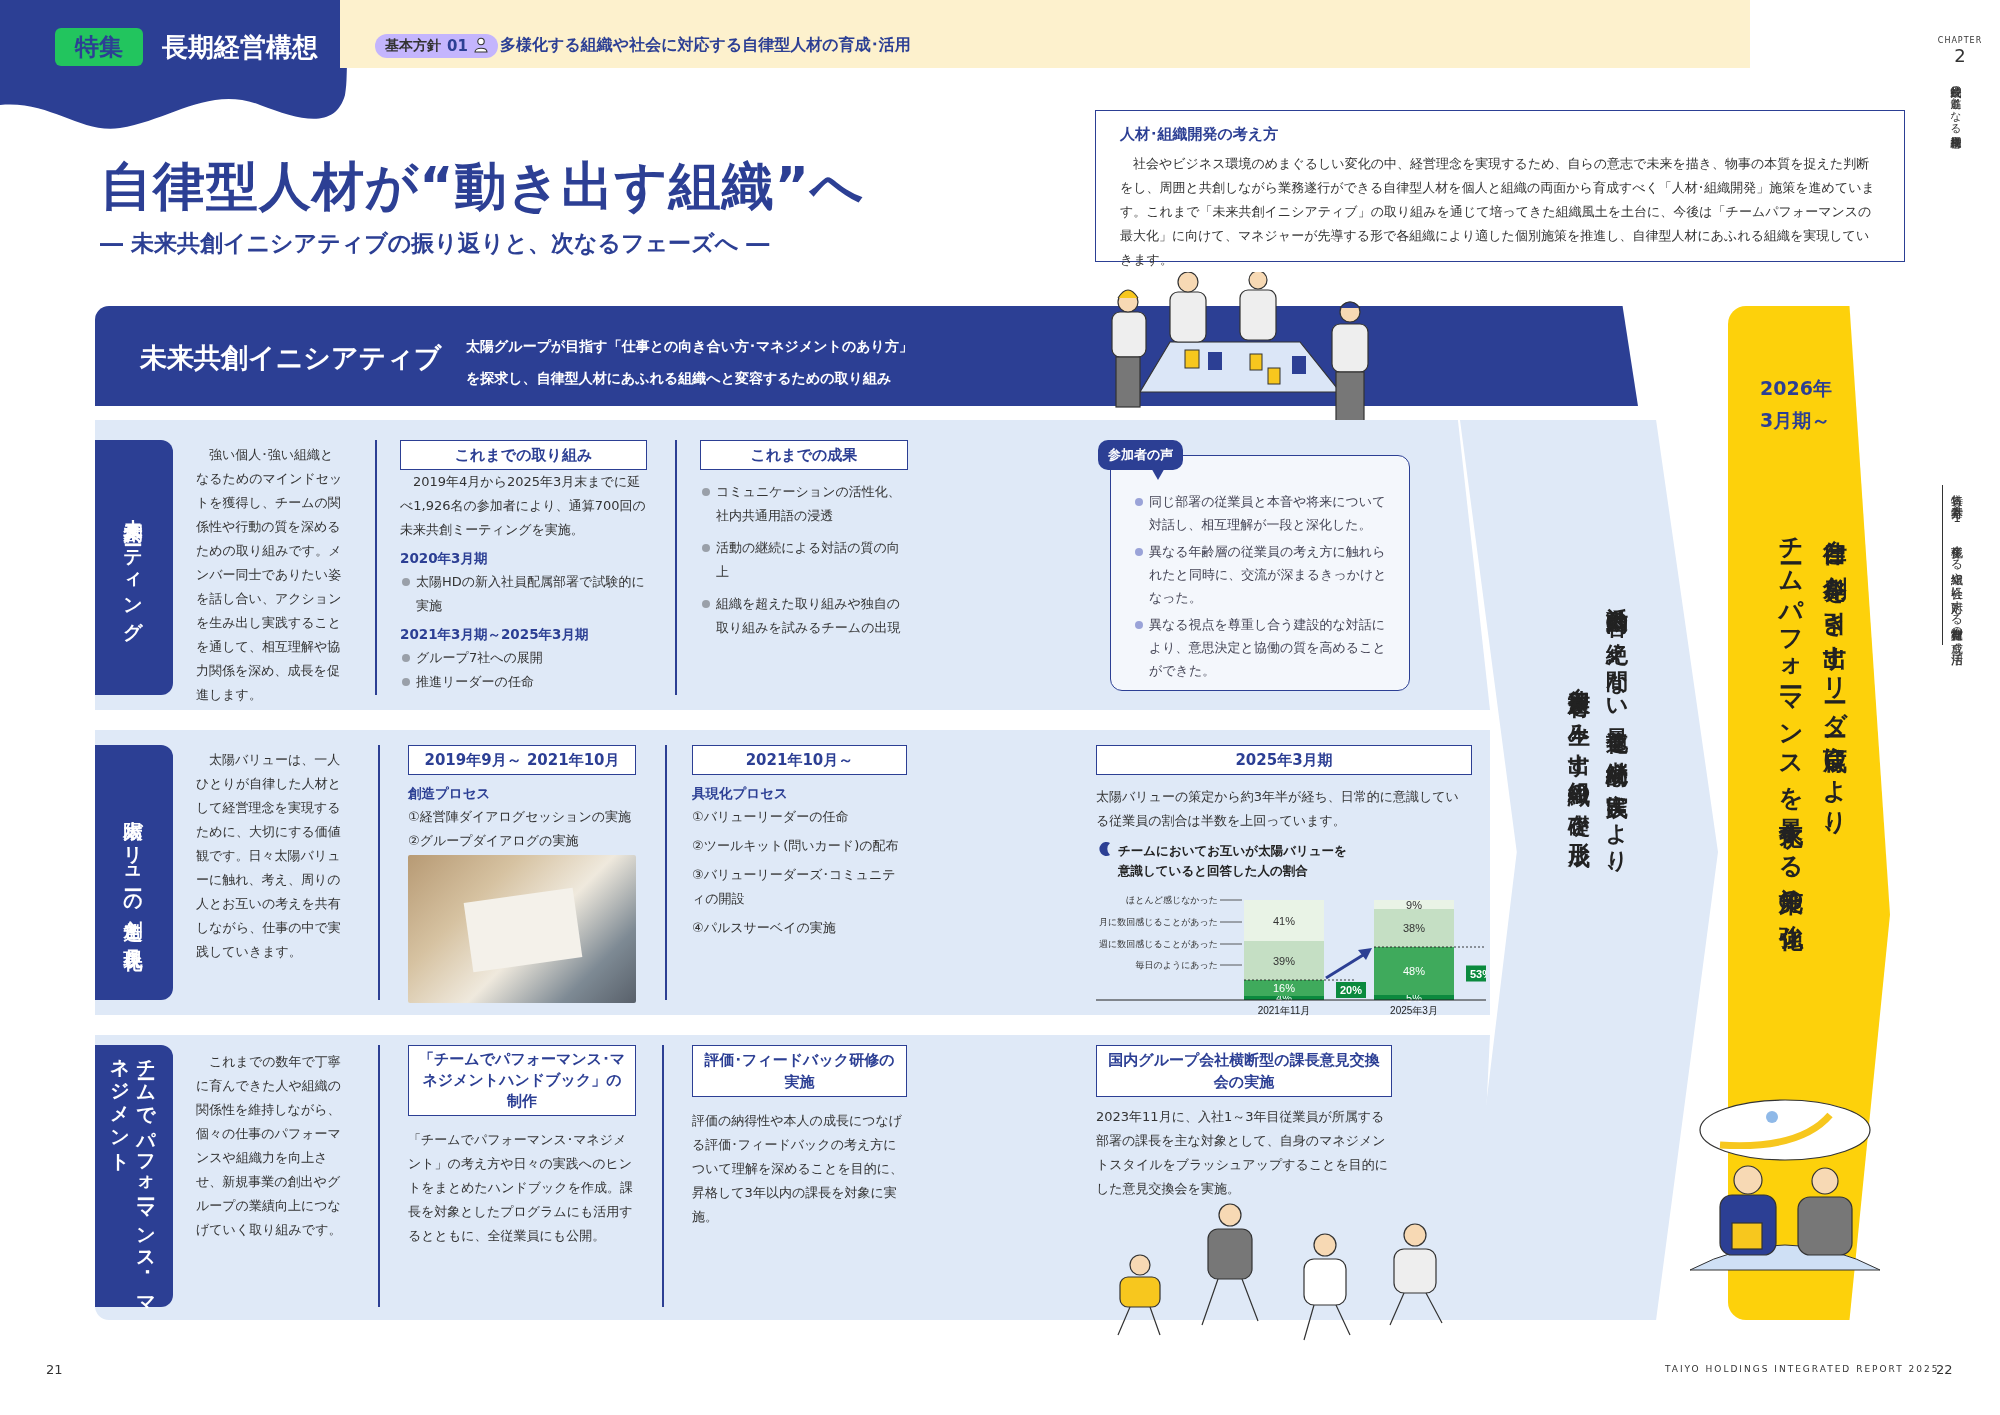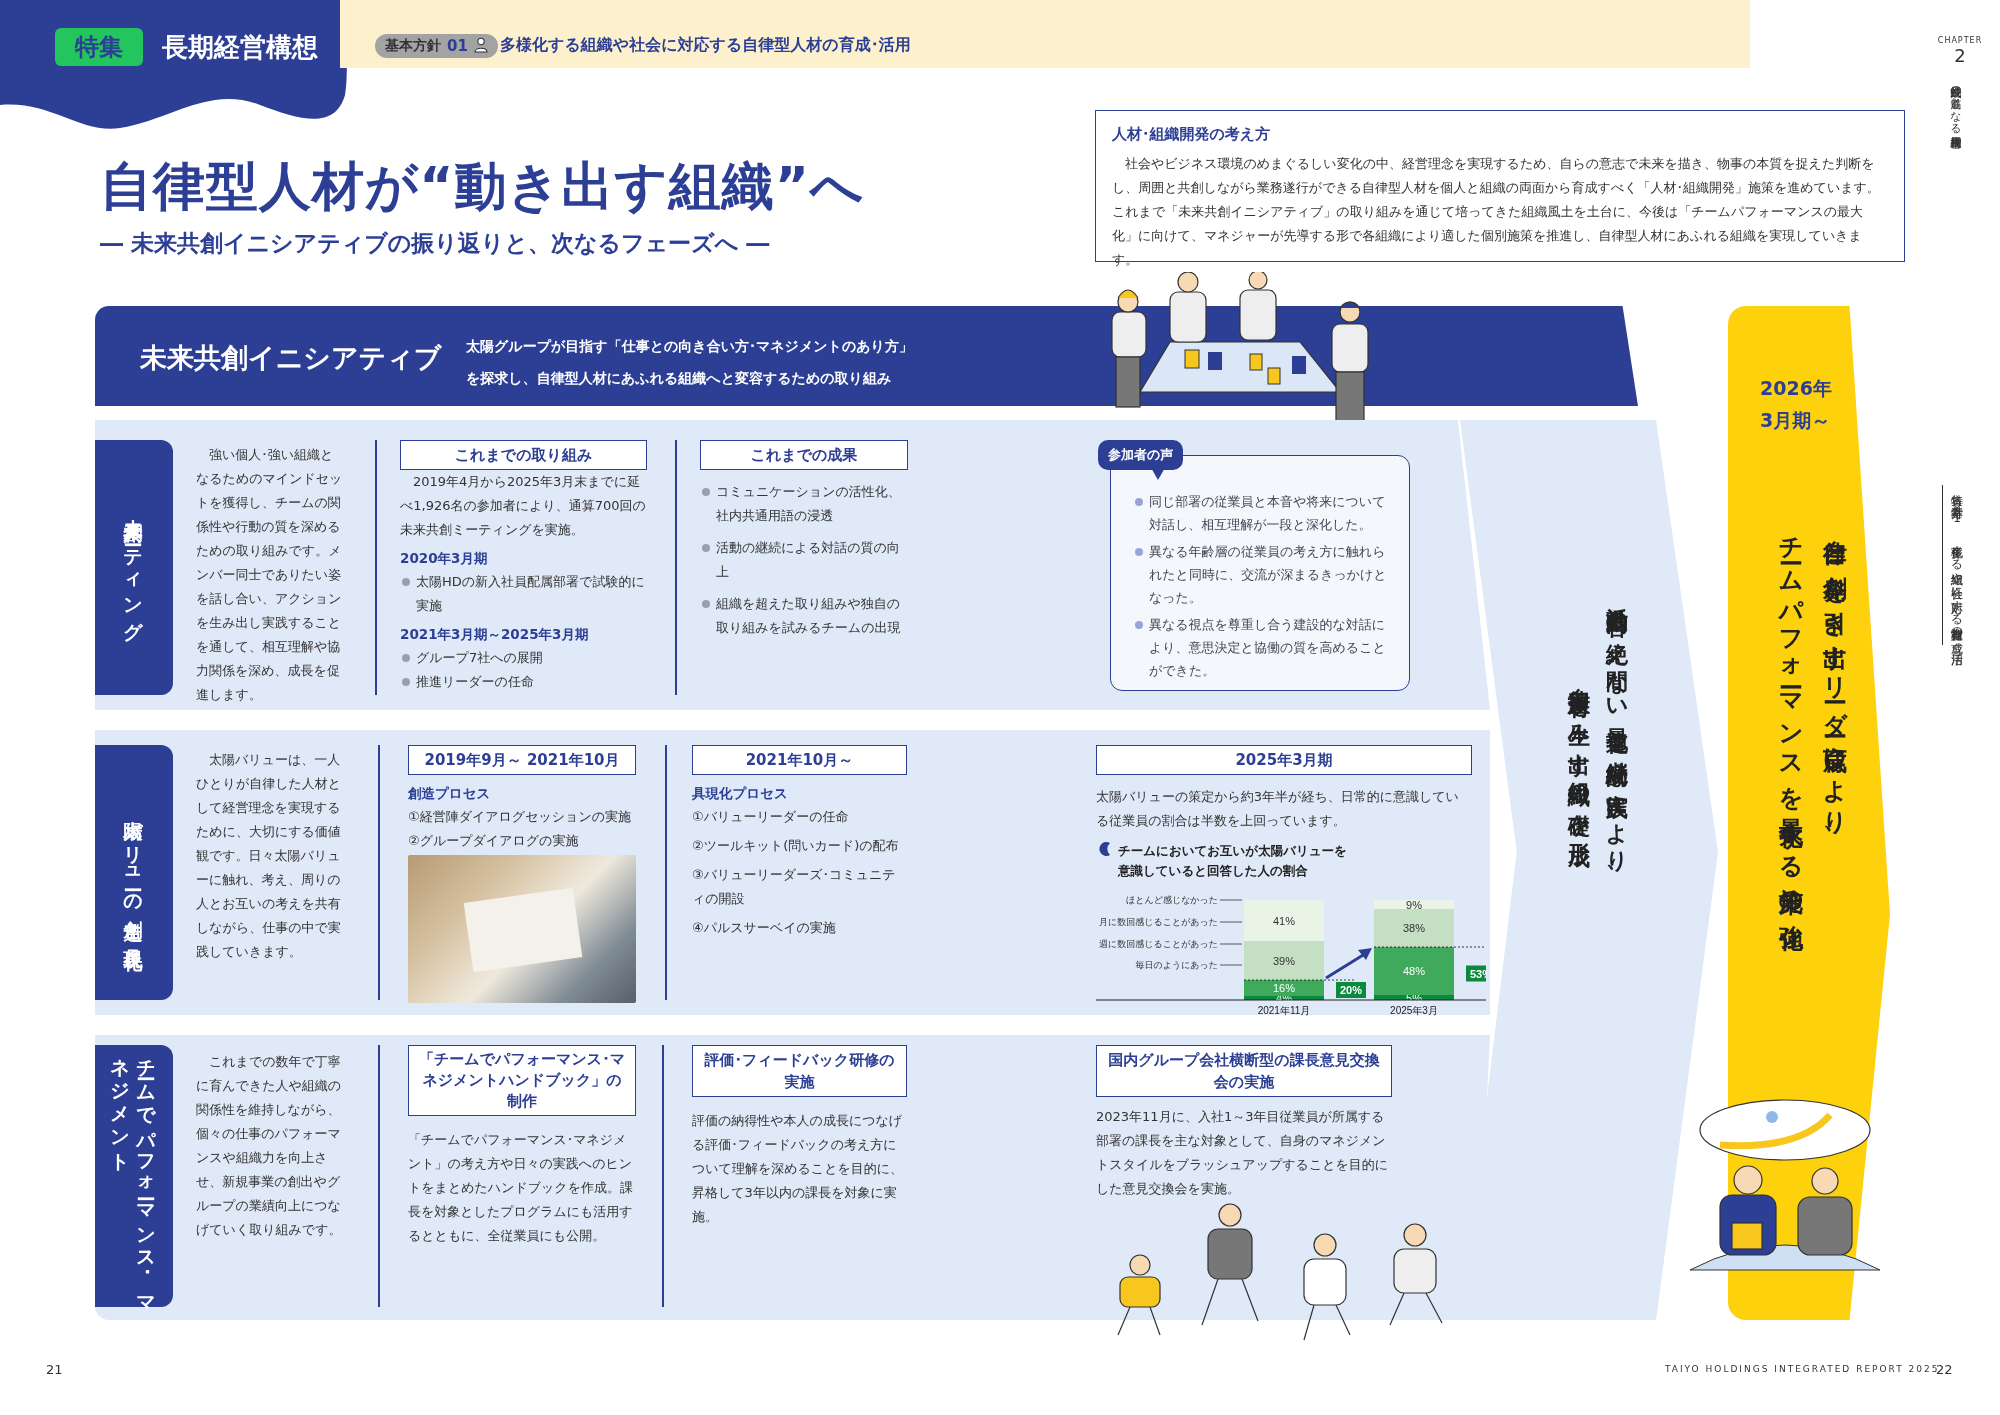--- a/index.html
+++ b/index.html
@@ -2,25 +2,25 @@
 <html><head>
 <meta charset="utf-8">
 <style>
 *{box-sizing:border-box;margin:0;padding:0}
 body{width:2000px;height:1415px;background:#fff;position:relative;overflow:hidden;font-family:"DejaVu Sans","Liberation Sans",sans-serif;color:#333}
 .abs{position:absolute}
 .wave{left:0;top:0}
 .tag-box{left:55px;top:28px;width:88px;height:38px;background:#22c55e;border-radius:6px;color:#2c3f94;font-weight:bold;font-size:24px;display:flex;align-items:center;justify-content:center}
 .tag-title{left:162px;top:30px;color:#fff;font-size:26px;font-weight:bold}
 .cream{left:340px;top:0;width:1410px;height:68px;background:#fdf1cd;z-index:0}
-.policy-pill{left:375px;top:34px;height:24px;padding:0 10px;background:#a3a3a3;border-radius:12px;font-size:14px;font-weight:bold;display:flex;align-items:center;gap:6px;color:#333}
+.policy-pill{left:375px;top:34px;height:24px;padding:0 10px;background:#c4b5fd;border-radius:12px;font-size:14px;font-weight:bold;display:flex;align-items:center;gap:6px;color:#333}
 .policy-text{left:500px;top:35px;font-size:16px;font-weight:bold;color:#2c3f94}
 .main-title{left:100px;top:152px;font-size:52px;font-weight:bold;color:#2c3f94;letter-spacing:1px}
 .subtitle{left:100px;top:228px;font-size:23px;font-weight:bold;color:#2c3f94}
-.phil{left:1095px;top:110px;width:810px;height:152px;border:1.5px solid #2c3f94;padding:14px 16px;background:#fff}
+.phil{left:1095px;top:110px;width:810px;height:152px;border:1.5px solid #2c3f94;padding:14px 24px;background:#fff}
 .phil h3{font-size:15px;color:#2c3f94;margin-bottom:8px}
 .phil p{font-size:13px;line-height:24px;text-indent:1em;color:#333}
 .chapter{left:1935px;top:36px;width:50px;text-align:center}
 .chapter .lbl{font-size:8px;letter-spacing:1px;color:#333}
 .chapter .num{font-size:18px;color:#333}
 .vert{writing-mode:vertical-rl;text-orientation:upright}
 .chap-vert{left:1948px;top:78px;font-size:11px;color:#333;line-height:14px}
 .side-vert{left:1942px;top:485px;font-size:12px;color:#333;line-height:16px;border-left:1.5px solid #333;padding-left:6px}
 .banner{left:95px;top:306px;width:1543px;height:100px;background:#2c3f94;border-radius:14px 14px 0 0;clip-path:polygon(0 0,99% 0,100% 100%,0 100%)}
 .banner-title{left:140px;top:340px;color:#fff;font-size:27px;font-weight:bold}

